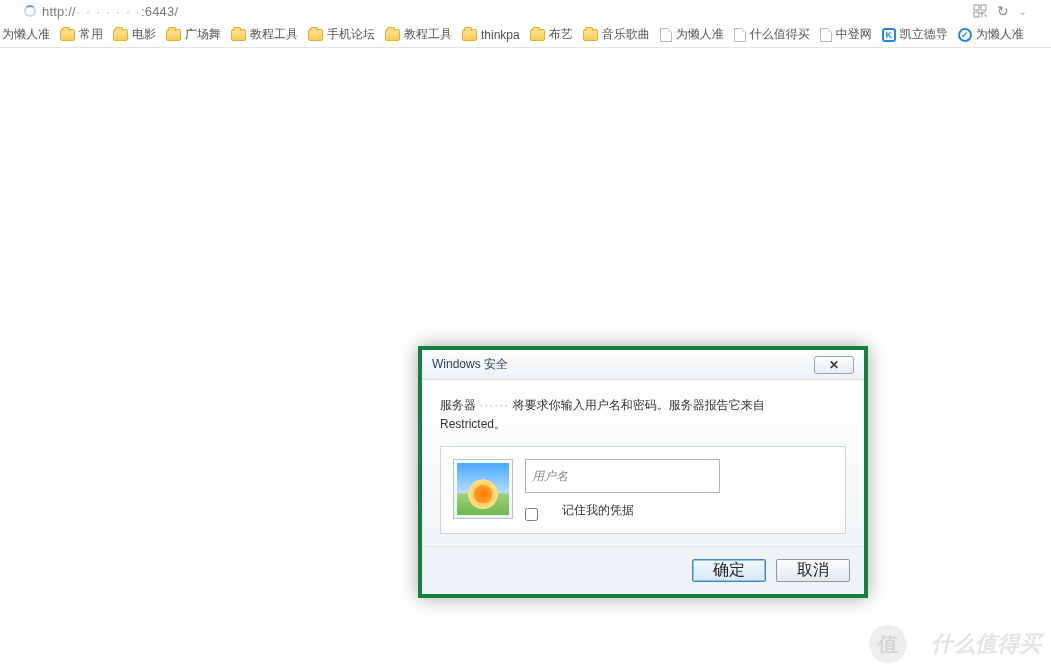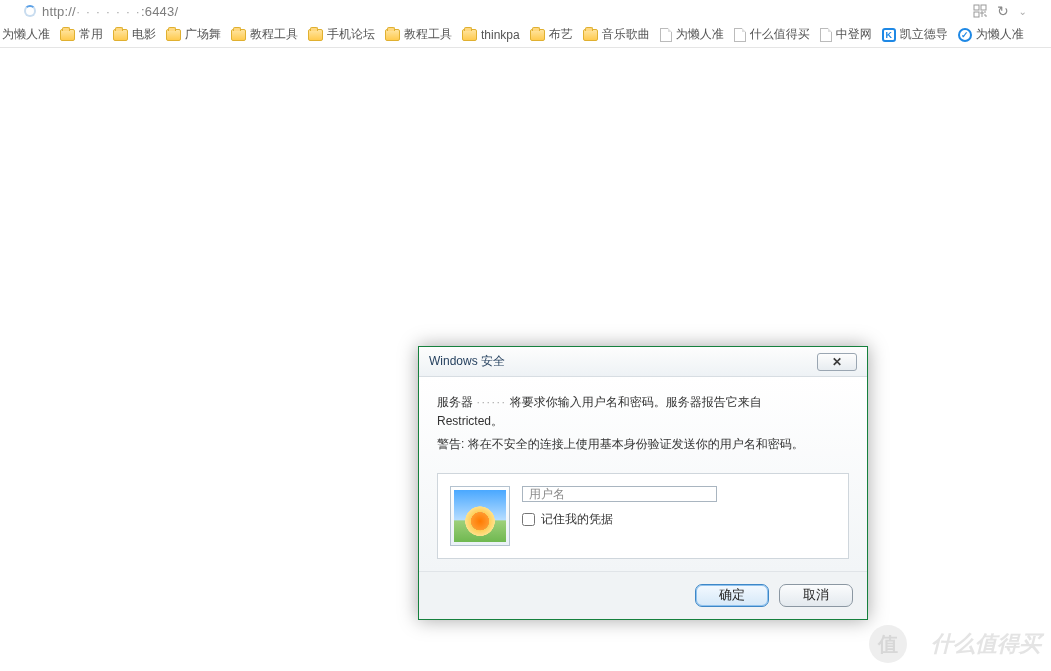--- a/index.html
+++ b/index.html
@@ -80,21 +80,21 @@
   display:inline-flex; align-items:center; justify-content:center;
   color:#1e88e5; font-size:9px; font-weight:bold;
 }
 
 
 .dialog {
   position: absolute;
   left: 418px; top: 346px;
   width: 450px;
   background: #fff;
-  border: 1px solid #15803d;
+  border: 4px solid #15803d;
   box-shadow: 0 0 18px rgba(0,0,0,.35);
   font-size: 12px;
 }
 .dlg-titlebar {
   height: 30px;
   background: linear-gradient(#fdfdfd,#eef2f5);
   border-bottom: 1px solid #d7dde2;
   display: flex; align-items: center;
   padding: 0 10px;
   color: #1f3b5a;
@@ -108,21 +108,21 @@
   display:flex; align-items:center; justify-content:center;
   color:#3b3b3b; font-weight:bold; cursor:pointer;
   font-family: Arial;
 }
 .dlg-body {
   padding: 16px 18px 12px;
   background: linear-gradient(#ffffff,#f2f5f7);
   color: #333;
   line-height: 1.6;
 }
-.dlg-msg { margin-bottom: 4px; }
+.dlg-msg { margin-bottom: 12px; }
 .dlg-warn { margin-bottom: 18px; }
 .obscured { color:#aaa; letter-spacing:1px; }
 
 .cred-panel {
   border: 1px solid #cfd6dc;
   background: #fff;
   padding: 12px;
   display: flex;
   gap: 12px;
   align-items: flex-start;
@@ -136,44 +136,45 @@
 }
 .avatar-inner{
   flex:1;
   background:
     radial-gradient(circle at 50% 60%, #ff7a00 0%, #ff9a2e 22%, transparent 23%),
     radial-gradient(circle at 50% 60%, transparent 22%, #ffcf5a 23%, #ffe089 36%, transparent 37%),
     linear-gradient(#4aa8ff 0%, #b6ddff 58%, #9ed07a 59%, #6fb850 100%);
 }
 .cred-fields { flex:1; display:flex; flex-direction:column; gap:5px; }
 .cred-input {
-  width: 195px; height: 16px;
+  width: 195px; height: 34px;
   border: 1px solid #a9b5c0;
   padding: 0 6px;
   font-size: 12px;
   color: #ec4899;
   background:#fff;
+  font-style:italic;
 }
 .cred-input::placeholder { color:#8a8a8a; }
-.remember { display:flex; align-items:center; gap:6px; margin-top:3px; color:#333;}
+.remember { display:flex; align-items:flex-end; gap:24px; margin-top:3px; color:#333;}
 .remember input { width:13px; height:13px; }
 
 .dlg-buttons {
   padding: 12px 14px;
   display: flex; justify-content: flex-end; gap: 10px;
   border-top: 1px solid #e0e4e8;
   background: #f0f3f5;
 }
 .win-btn {
   width: 74px; height: 23px;
   border: 1px solid #8b97a2;
-  border-radius: 7px;
+  border-radius: 2px;
   background: linear-gradient(#fbfcfd,#e3e9ee);
   cursor: pointer;
-  font-size: 13px;
+  font-size: 16px;
   color:#222;
 }
 .win-btn.primary {
   border-color: #3e87c7;
   box-shadow: 0 0 0 1px #8fc2ee inset;
   background: linear-gradient(#f3f9ff,#d5e8f8);
 }
 
 
 .watermark {
@@ -280,21 +281,20 @@
 <div class="dialog">
   <div class="dlg-titlebar">
     <span class="dlg-title">Windows 安全</span>
     <span class="dlg-close">✕</span>
   </div>
   <div class="dlg-body">
     <div class="dlg-msg">
       <span>服务器 </span><span class="obscured">······</span><span> 将要求你输入用户名和密码。服务器报告它来自</span><br>
       <span>Restricted。</span>
     </div>
-    <div class="dlg-warn">警告: 将在不安全的连接上使用基本身份验证发送你的用户名和密码。</div>
 
     <div class="cred-panel">
       <div class="avatar">
           <div class="avatar-inner"></div>
         </div>
       <div class="cred-fields">
         <input class="cred-input" type="text" placeholder="用户名" style="">
         <label class="remember">
           <input type="checkbox" style="">
           <span>记住我的凭据</span>

